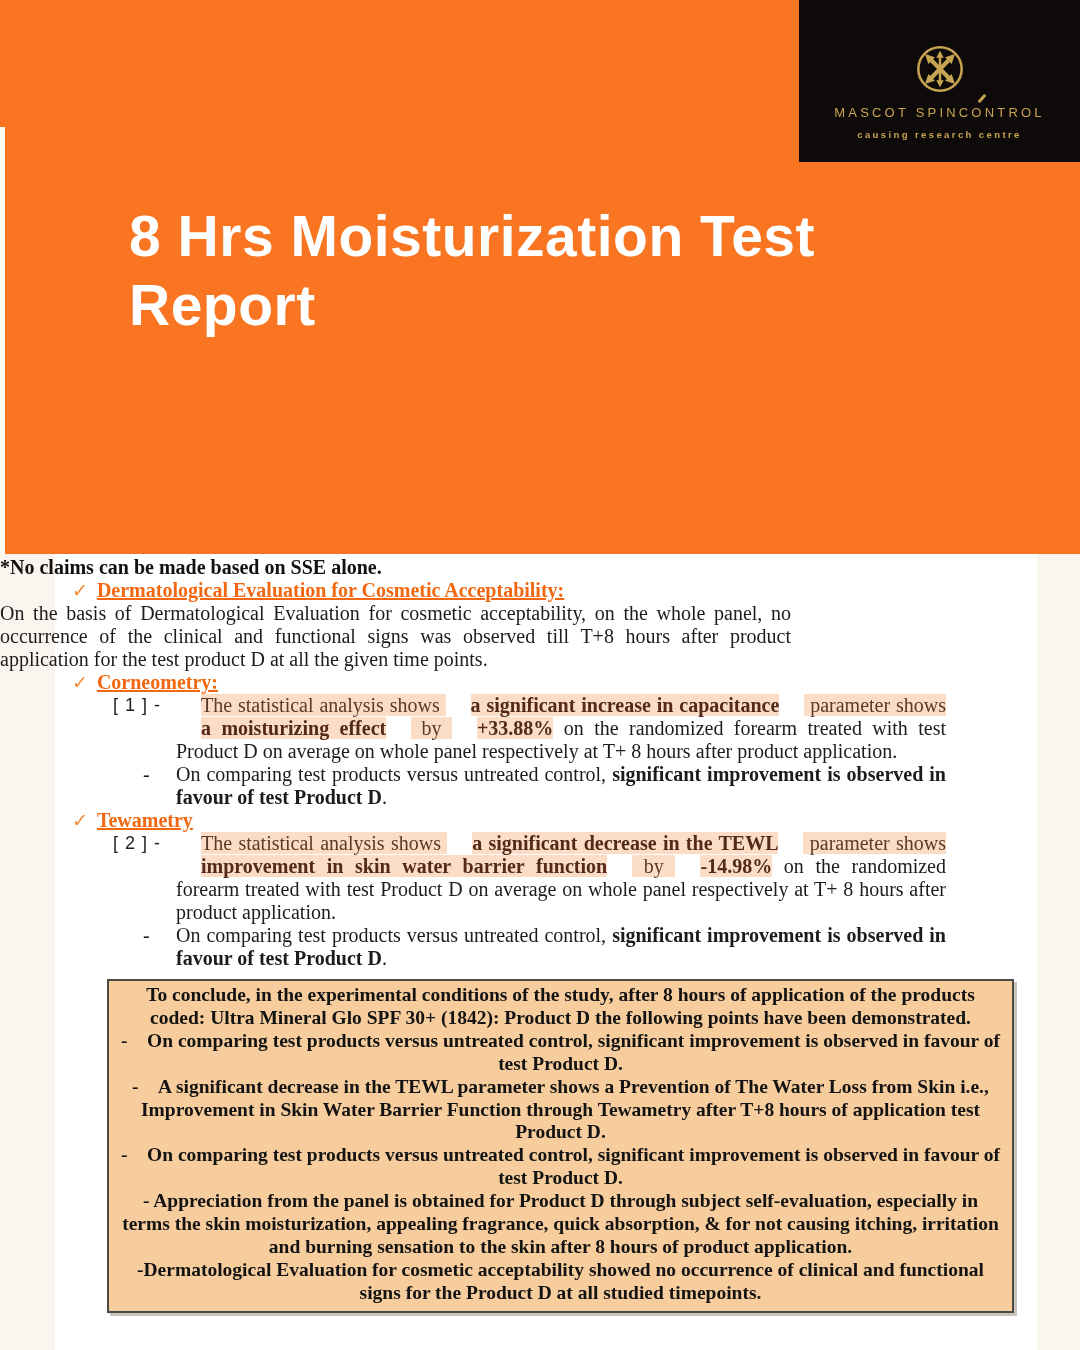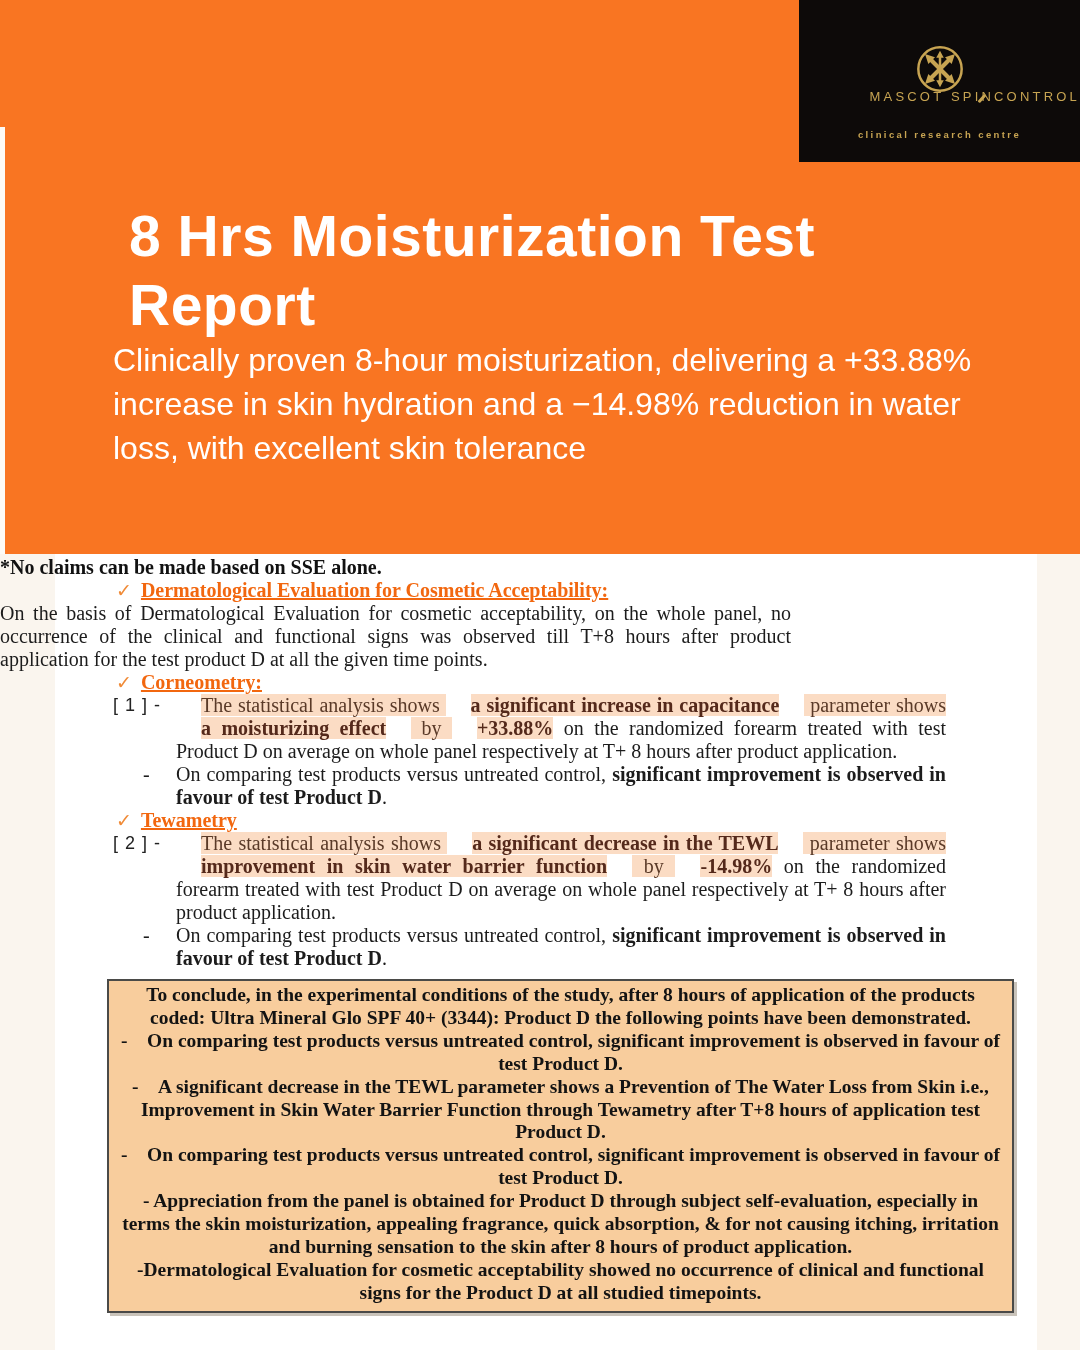--- a/index.html
+++ b/index.html
@@ -9,37 +9,37 @@
     font-family:"Liberation Sans",sans-serif;
   }
   
   .paper{position:absolute;left:55px;top:554px;width:982px;height:796px;background:var(--paper,#fff);}
   
   .header{position:absolute;left:0;top:0;width:1080px;height:554px;background:var(--accent,#f97522);}
   .left-sliver{position:absolute;left:0;top:127px;width:5px;height:427px;background:#fdfaf5;}
   
   .logo{position:absolute;right:0;top:0;width:281px;height:162px;background:var(--logo_bg,#0d0a09);}
   .logo svg{position:absolute;left:50%;top:44px;transform:translateX(-50%);}
-  .brand{position:absolute;left:0;top:89px;width:100%;text-align:right;
+  .brand{position:absolute;left:0;top:105px;width:100%;text-align:center;
     color:var(--gold,#c7a452);font-size:13px;letter-spacing:3.2px;font-weight:400;white-space:nowrap;}
   .accent-mark{position:absolute;left:178px;top:97px;width:10px;height:3px;background:var(--gold,#c7a452);
     transform:rotate(-48deg);border-radius:1px;}
   .tagline{position:absolute;left:0;top:129px;width:100%;text-align:center;
     color:var(--gold,#c7a452);font-size:9.5px;letter-spacing:2.4px;font-weight:700;white-space:nowrap;}
   
   .title{position:absolute;left:113px;top:186px;width:880px;margin:16px;
     color:#fff;font-size:57px;line-height:69px;font-weight:700;letter-spacing:.5px;}
   .subtitle{position:absolute;left:113px;top:338px;width:905px;margin:0;
     color:#fff;font-size:32px;line-height:44px;font-weight:400;}
   
   .doc{position:absolute;left:0;top:556px;width:1080px;
     font-family:"Liberation Serif",serif;font-size:20px;line-height:23px;color:var(--text,#1c1c1c);}
   .doc p{margin:0;}
   .note{margin-left:155px;font-weight:700;color:#111;}
-  .h-row{margin-left:116px;}
+  .h-row{margin-left:72px;}
   .check{color:var(--check,#f08a36);font-size:19px;margin-right:9px;}
   .h-text{color:var(--heading,#f2670f);font-weight:700;text-decoration:underline;}
   .jpara{text-align:justify;}
   .derm-body{margin-left:155px;width:791px;}
   .item{position:relative;margin-left:176px;width:770px;}
   .item-label{position:absolute;left:-63px;top:0;font-family:"Liberation Sans",sans-serif;
     font-size:18px;color:#222;letter-spacing:1px;}
   .bullet{position:relative;margin-left:176px;width:770px;}
   .dash{position:absolute;left:-33px;top:0;color:#1c1c1c;}
   .seg.sb{font-weight:700;}
@@ -69,25 +69,24 @@
         <polygon points="30,52 25.5,43.5 34.5,43.5" fill="#c7a452"></polygon>
         <line x1="19" y1="19" x2="41" y2="41" stroke="#c7a452" stroke-width="5"></line>
         <line x1="41" y1="19" x2="19" y2="41" stroke="#c7a452" stroke-width="5"></line>
         <polygon points="12,12 16,24 24,16" fill="#c7a452"></polygon>
         <polygon points="48,48 44,36 36,44" fill="#c7a452"></polygon>
         <polygon points="48,12 36,16 44,24" fill="#c7a452"></polygon>
         <polygon points="12,48 24,44 16,36" fill="#c7a452"></polygon>
       </svg>
       <div class="brand">MASCOT SPINCONTROL</div>
       <div class="accent-mark"></div>
-      <div class="tagline">clinical research centre</div>
+      <div class="tagline">causing research centre</div>
     </div>
 
     <h1 class="title">8 Hrs Moisturization Test Report</h1>
-    <p class="subtitle">Clinically proven 8-hour moisturization, delivering a +33.88% increase in skin hydration and a −14.98% reduction in water loss, with excellent skin tolerance</p>
   </div>
 
   <div class="doc">
 
     <p class="note">*No claims can be made based on SSE alone.</p>
 
     <div class="h-row">
       <span class="check">✓</span><span class="h-text">Dermatological Evaluation for Cosmetic Acceptability:</span>
     </div>
     <p class="jpara derm-body">On the basis of Dermatological Evaluation for cosmetic acceptability, on the whole panel, no occurrence of the clinical and functional signs was observed till T+8 hours after product application for the test product D at all the given time points.</p>
@@ -110,21 +109,21 @@
     <div class="item">
       <span class="item-label">[ 2 ] -</span>
       <p class="jpara"><span class="seg shl">The statistical analysis shows </span><span class="seg sb shl">a significant decrease in the TEWL</span><span class="seg shl"> parameter shows </span><span class="seg sb shl">improvement in skin water barrier function</span><span class="seg shl"> by </span><span class="seg sb shl">-14.98%</span><span class="seg"> on the randomized forearm treated with test Product D on average on whole panel respectively at T+ 8 hours after product application.</span></p>
     </div>
     <div class="bullet">
       <span class="dash">-</span>
       <p class="jpara"><span class="seg">On comparing test products versus untreated control, </span><span class="seg sb">significant improvement is observed in favour of test Product D</span><span class="seg">.</span></p>
     </div>
 
     <div class="conclusion">
-      <p>To conclude, in the experimental conditions of the study, after 8 hours of application of the products coded: Ultra Mineral Glo SPF 40+ (3344): Product D the following points have been demonstrated.</p>
+      <p>To conclude, in the experimental conditions of the study, after 8 hours of application of the products coded: Ultra Mineral Glo SPF 30+ (1842): Product D the following points have been demonstrated.</p>
       <p>-&nbsp;&nbsp;&nbsp;&nbsp;On comparing test products versus untreated control, significant improvement is observed in favour of test Product D.</p>
       <p>-&nbsp;&nbsp;&nbsp;&nbsp;A significant decrease in the TEWL parameter shows a Prevention of The Water Loss from Skin i.e., Improvement in Skin Water Barrier Function through Tewametry after T+8 hours of application test Product D.</p>
       <p>-&nbsp;&nbsp;&nbsp;&nbsp;On comparing test products versus untreated control, significant improvement is observed in favour of test Product D.</p>
       <p>- Appreciation from the panel is obtained for Product D through subject self-evaluation, especially in terms the skin moisturization, appealing fragrance, quick absorption, &amp; for not causing itching, irritation and burning sensation to the skin after 8 hours of product application.</p>
       <p>-Dermatological Evaluation for cosmetic acceptability showed no occurrence of clinical and functional signs for the Product D at all studied timepoints.</p>
     </div>
 
   </div>
 </div>
 

